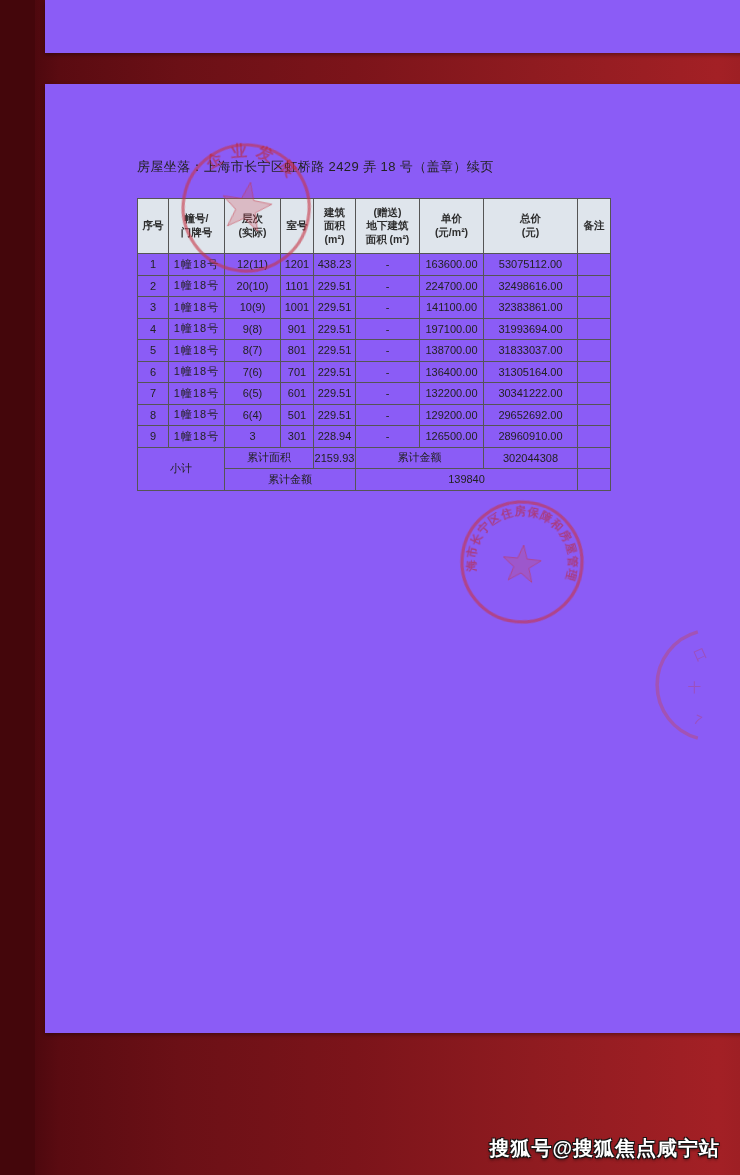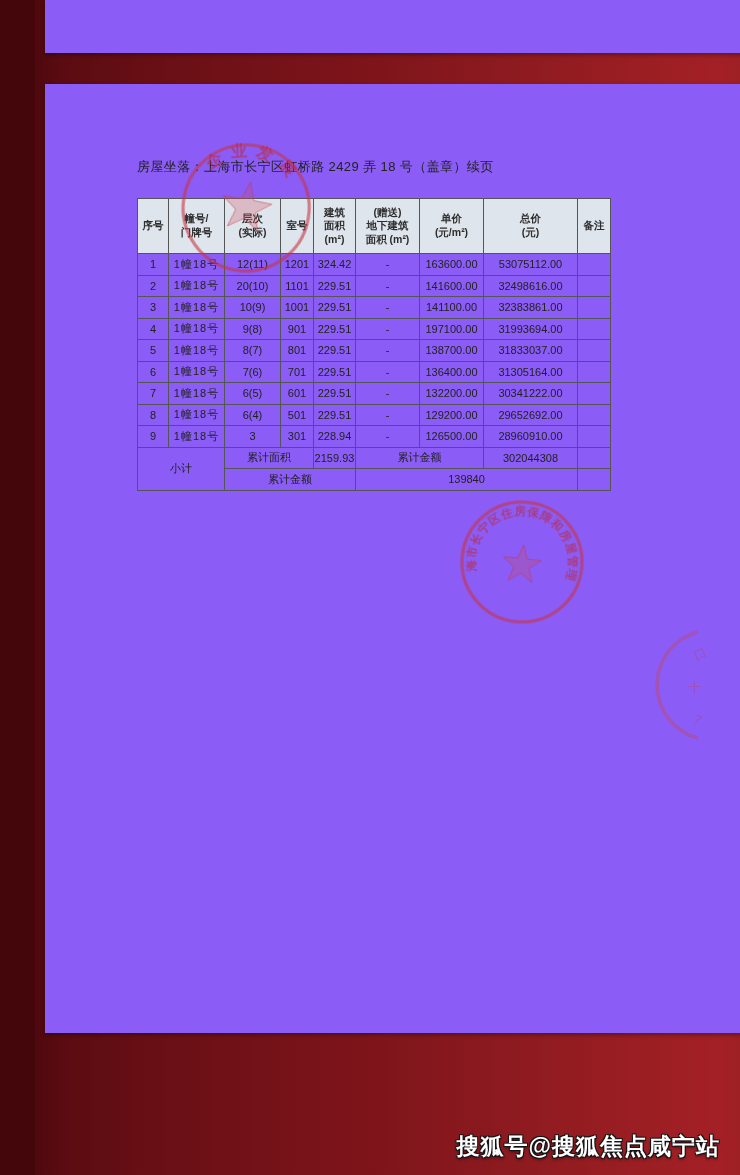--- a/index.html
+++ b/index.html
@@ -21,21 +21,21 @@
   .price-table tbody tr{height:21.5px;}
   .price-table td{font-size:11px;color:#222;}
   .cell-building{letter-spacing:1px;}
   .stamp{position:absolute;filter:blur(.5px);}
   .stamp-ring{fill:none;stroke:rgba(198,52,68,.6);stroke-width:3.2;}
   .stamp-star{fill:rgba(206,76,92,.28);stroke:rgba(198,52,68,.5);stroke-width:1;}
   .stamp-arc{fill:rgba(188,40,56,.62);font-weight:700;}
   .edge-arc{fill:none;stroke:rgba(198,70,84,.4);stroke-width:3.5;}
   .edge-glyph{fill:rgba(190,60,76,.35);font-size:13px;}
   .watermark{
-    position:absolute;right:20px;bottom:13px;font-size:23px;font-weight:700;color:#fff;letter-spacing:1px;
+    position:absolute;right:20px;bottom:13px;font-size:20px;font-weight:700;color:#fff;letter-spacing:1px;
     text-shadow:-1px -1px 0 #151515,1px -1px 0 #151515,-1px 1px 0 #151515,1px 1px 0 #151515,0 2px 3px rgba(0,0,0,.6);
   }
 </style>
 </head>
 <body>
 
 <div class="left-strip"></div>
 
 <div class="page page-top">
   <div class="edge-line"></div>
@@ -78,34 +78,34 @@
 (元)</th>
         <th>备注</th>
       </tr>
     </thead>
     <tbody>
       <tr>
         <td>1</td>
         <td class="cell-building">1幢18号</td>
         <td>12(11)</td>
         <td>1201</td>
-        <td>324.42</td>
+        <td>438.23</td>
         <td>-</td>
         <td>163600.00</td>
         <td>53075112.00</td>
         <td></td>
       </tr>
       <tr>
         <td>2</td>
         <td class="cell-building">1幢18号</td>
         <td>20(10)</td>
         <td>1101</td>
         <td>229.51</td>
         <td>-</td>
-        <td>141600.00</td>
+        <td>224700.00</td>
         <td>32498616.00</td>
         <td></td>
       </tr>
       <tr>
         <td>3</td>
         <td class="cell-building">1幢18号</td>
         <td>10(9)</td>
         <td>1001</td>
         <td>229.51</td>
         <td>-</td>

